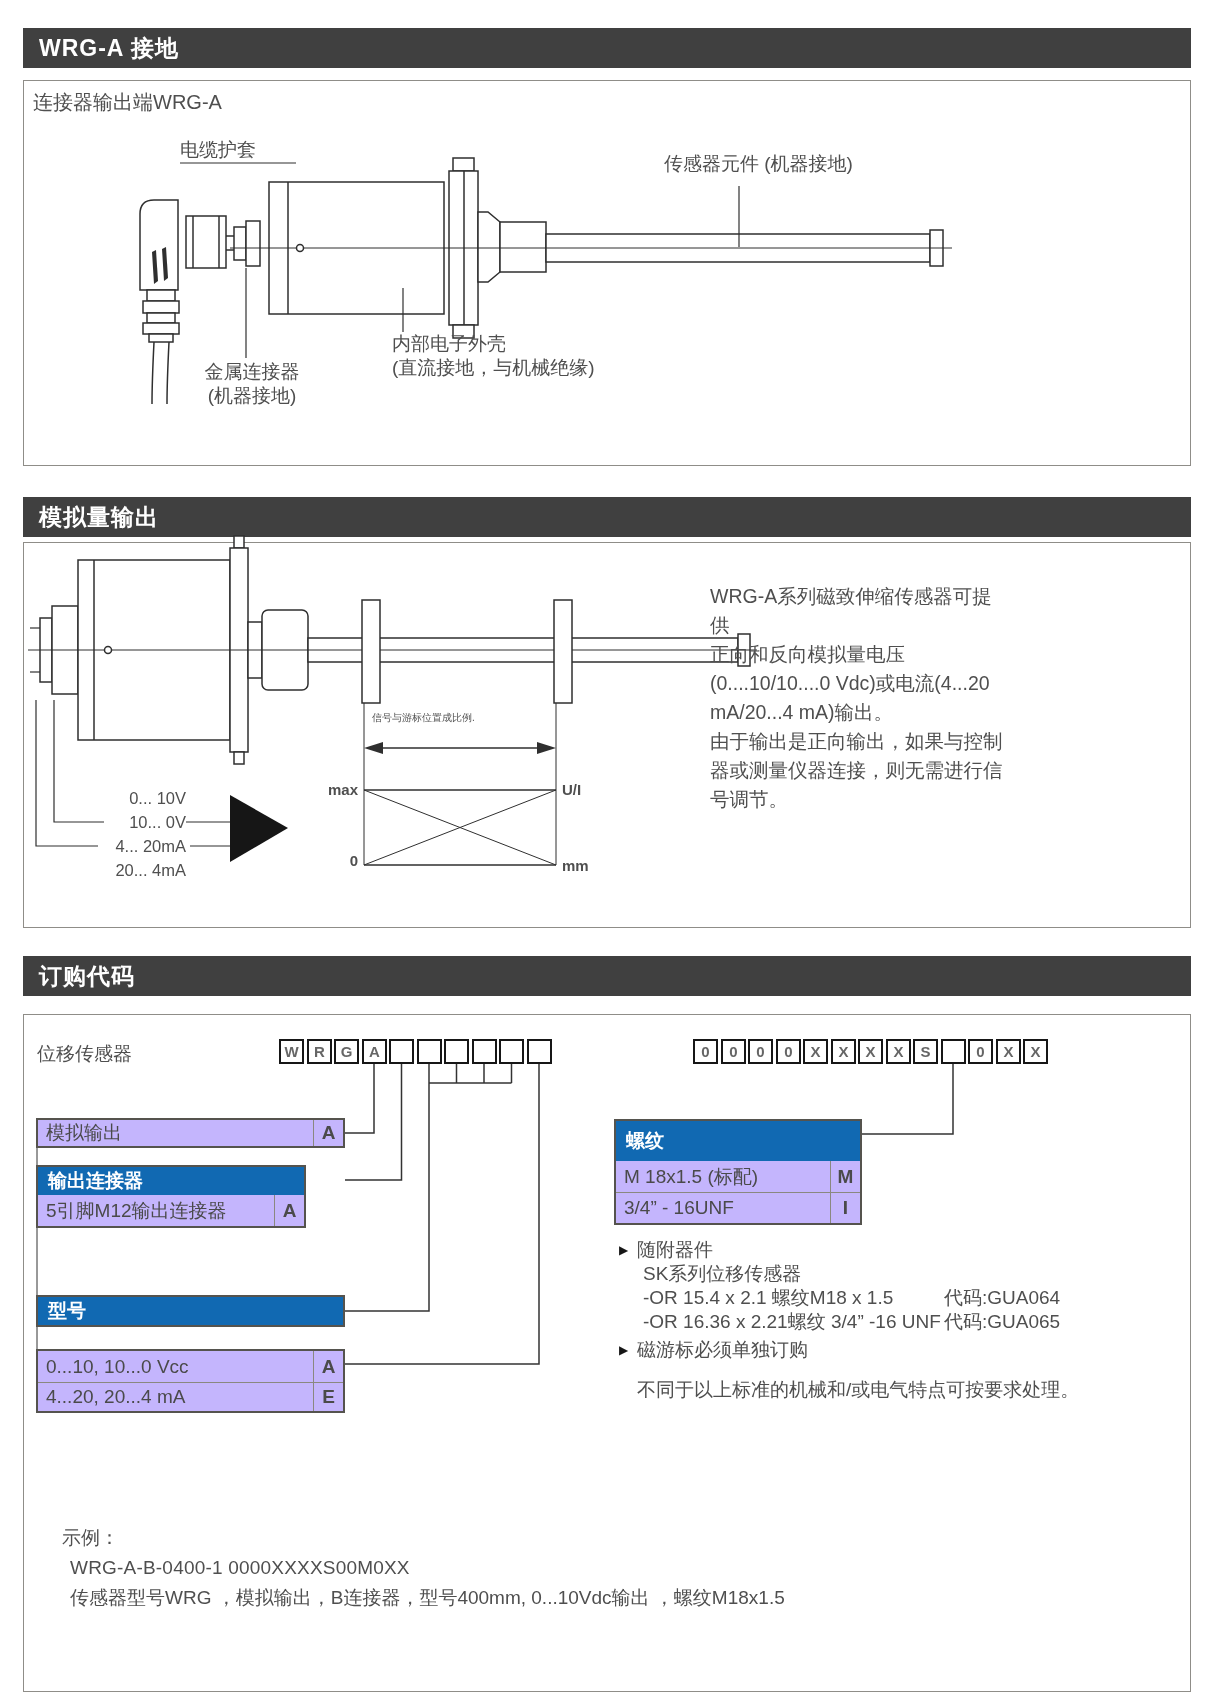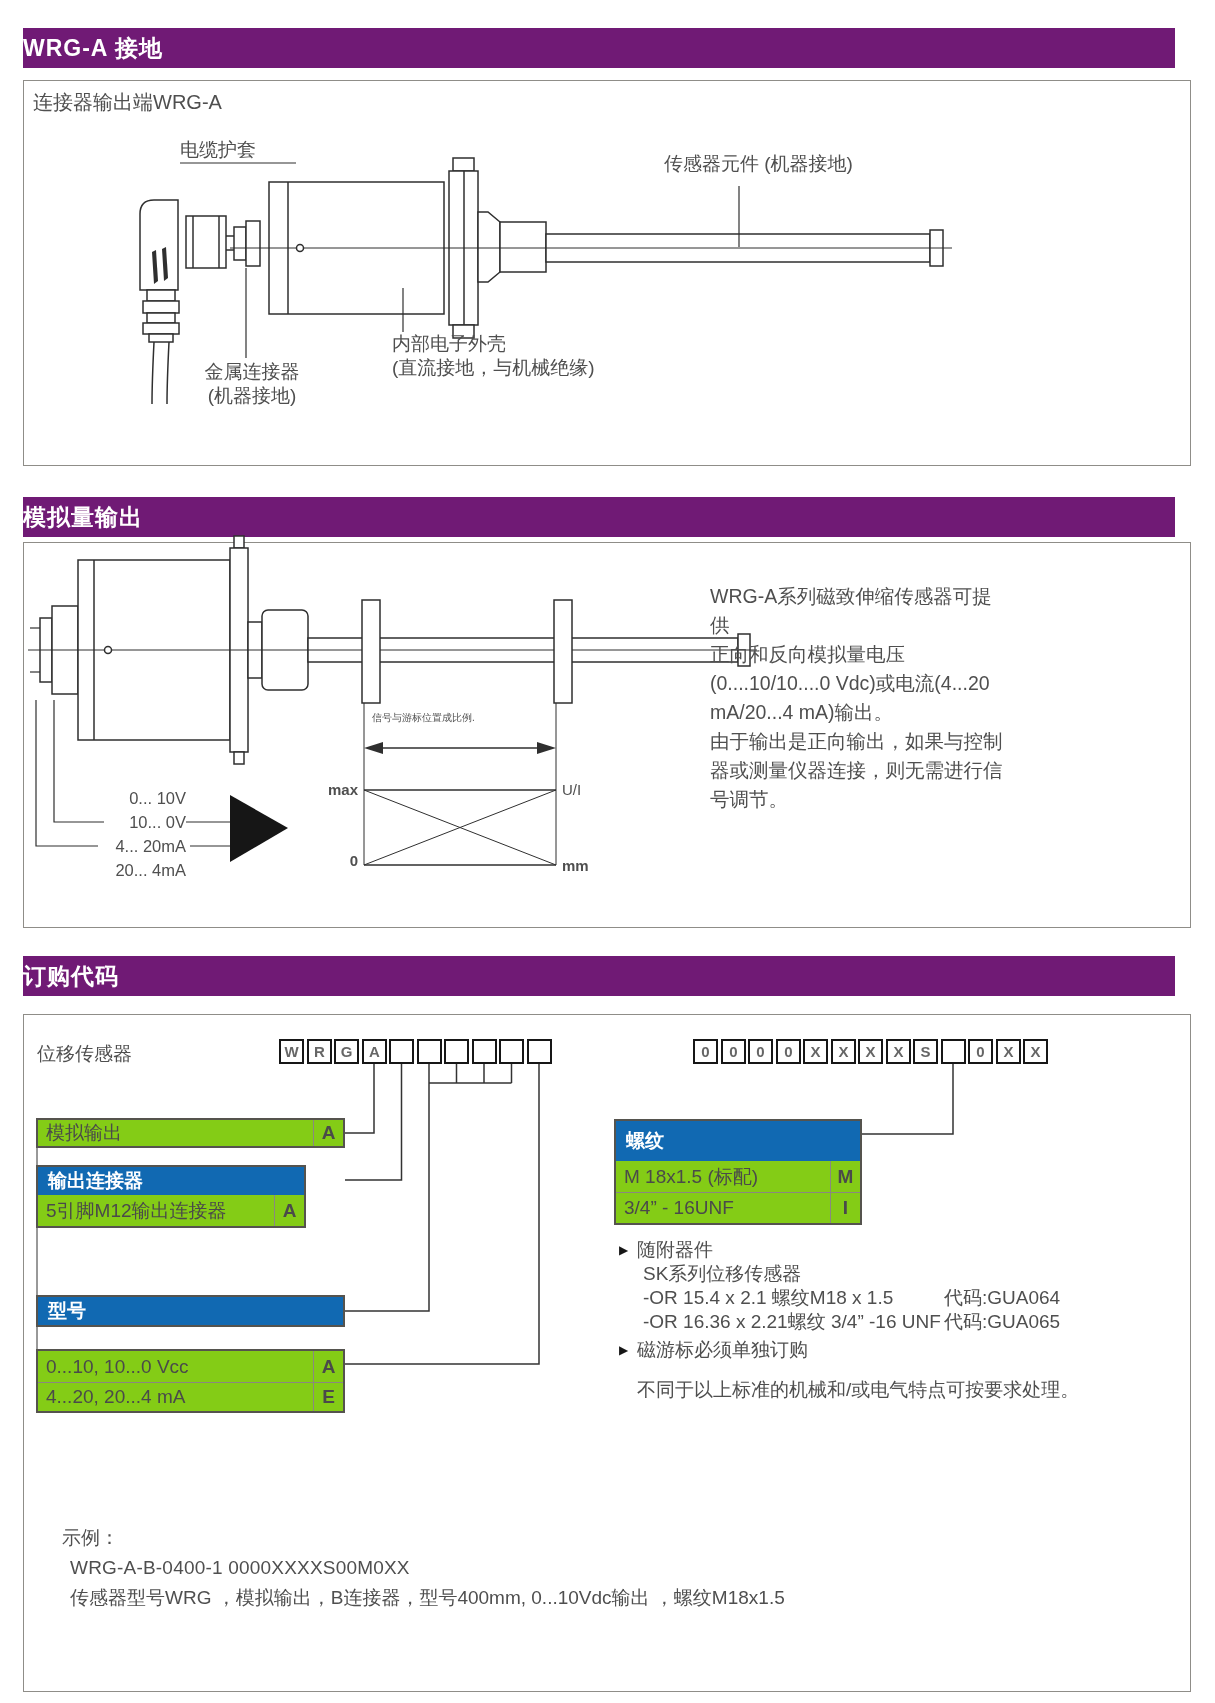--- a/index.html
+++ b/index.html
@@ -2,35 +2,35 @@
 <html><head>
 <meta charset="utf-8">
 <style>
   html,body{margin:0;padding:0;}
   body{
     width:1215px;height:1703px;position:relative;background:#ffffff;
     font-family:"Liberation Sans","DejaVu Sans",sans-serif;
     -webkit-font-smoothing:antialiased;
   }
   .bar{
-    position:absolute;left:23px;width:1152px;height:40px;background:#701a75;
-    color:#fff;font-weight:bold;font-size:23px;line-height:40px;
+    position:absolute;left:23px;width:1152px;height:40px;background:#404040;
+    color:#fff;font-weight:bold;font-size:23px;line-height:40px;padding-left:16px;
     letter-spacing:1px;
   }
   .panel{
     position:absolute;left:23px;width:1166px;background:#fff;
     border:1px solid #8f8d88;
   }
   .diag{position:absolute;}
   .lbl{position:absolute;color:#4f4f4f;font-size:19px;white-space:pre-line;line-height:1.28;}
   .codebox{
     position:absolute;width:21px;height:21px;border:2px solid #161616;background:#fff;
     color:#666;font-weight:bold;font-size:15px;line-height:21px;text-align:center;
   }
-  .tbl{position:absolute;border:2px solid #55534e;background:#84cc16;box-sizing:border-box;}
+  .tbl{position:absolute;border:2px solid #55534e;background:#c4b5fd;box-sizing:border-box;}
   .thead{
     background:#1169b2;color:#fff;font-weight:bold;font-size:19px;
     display:flex;align-items:center;padding-left:10px;box-sizing:border-box;
   }
   .trow{display:flex;box-sizing:border-box;}
   .trow.sep{border-top:1px solid #8a8880;}
   .tlabel{flex:1;padding:2px 8px;font-size:19px;color:#4a4a4a;display:flex;align-items:center;white-space:pre-line;line-height:1.25;}
   .tcode{
     width:30px;border-left:1px solid #8a8880;display:flex;align-items:center;justify-content:center;
     font-weight:bold;font-size:19px;color:#4a4a4a;box-sizing:border-box;
@@ -162,21 +162,21 @@
   </g>
 </svg>
 
 <div class="lbl" style="left:372px;top:712px;font-size:10px">信号与游标位置成比例.</div>
 <div class="lbl" style="left:90px;top:786px;width:96px;text-align:right;font-size:16.5px;line-height:24px">0... 10V
 10... 0V
 4... 20mA
 20... 4mA</div>
 <div class="lbl" style="left:300px;top:780px;width:58px;text-align:right;font-size:15px;font-weight:bold">max</div>
 <div class="lbl" style="left:300px;top:851px;width:58px;text-align:right;font-size:15px;font-weight:bold">0</div>
-<div class="lbl" style="left:562px;top:780px;font-size:15px;font-weight:normal">U/I</div>
+<div class="lbl" style="left:562px;top:780px;font-size:15px;font-weight:bold">U/I</div>
 <div class="lbl" style="left:562px;top:856px;font-size:15px;font-weight:bold">mm</div>
 <div class="lbl" style="left:710px;top:582px;width:300px;font-size:19.5px;line-height:29px">WRG-A系列磁致伸缩传感器可提供
 正向和反向模拟量电压
 (0....10/10....0 Vdc)或电流(4...20
 mA/20...4 mA)输出。
 由于输出是正向输出，如果与控制
 器或测量仪器连接，则无需进行信
 号调节。</div>
 
 <div class="bar" style="top:956px">

